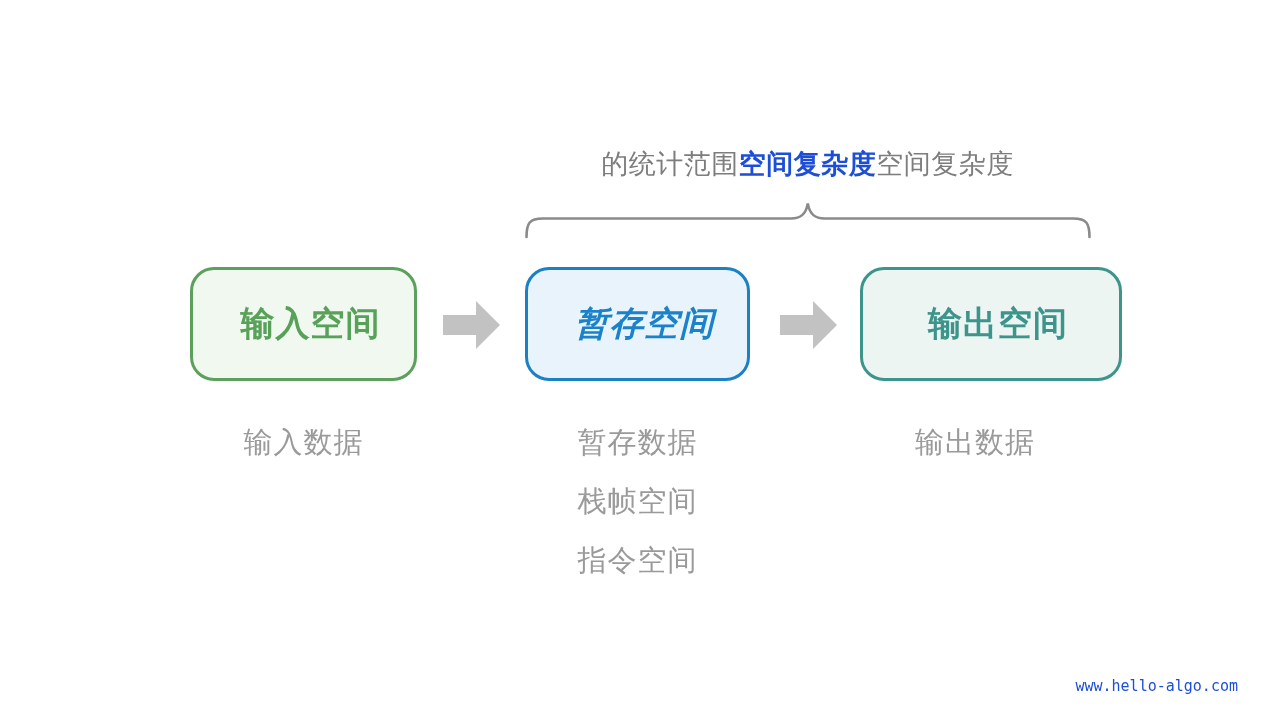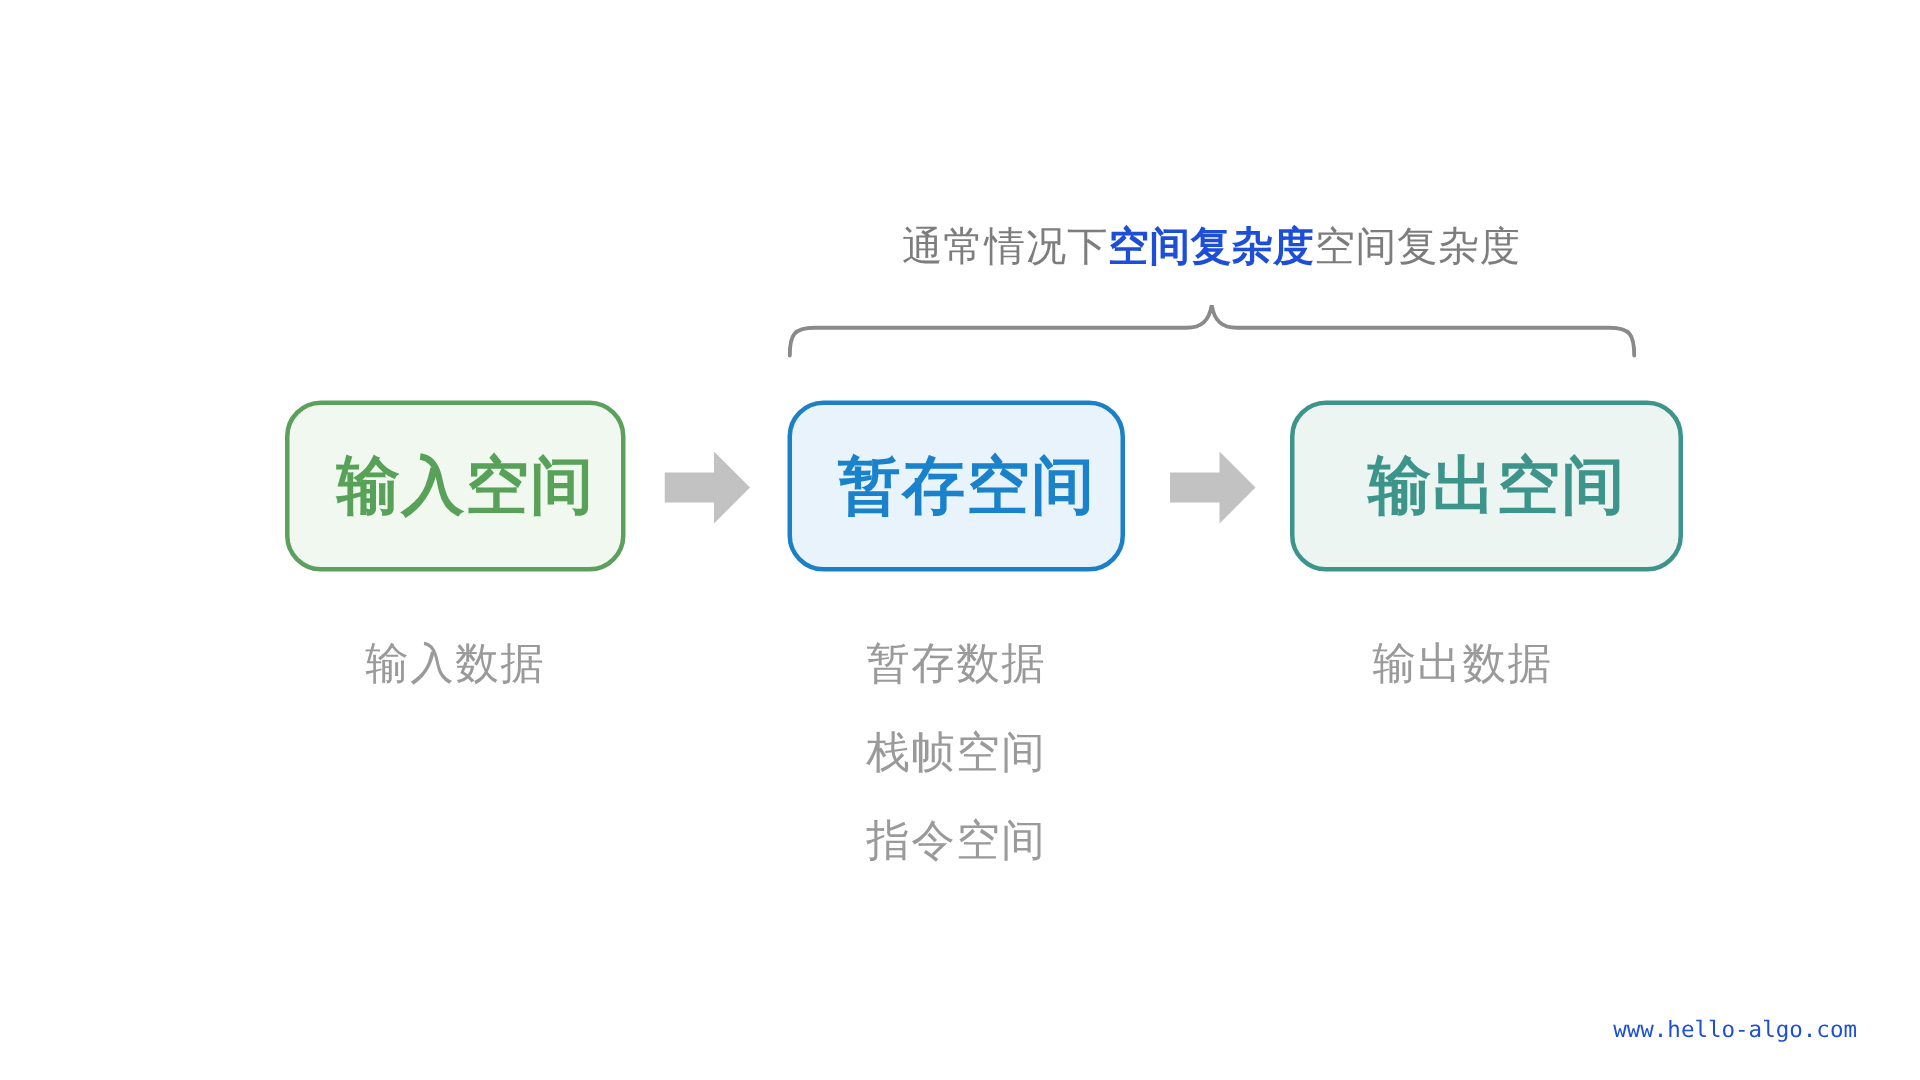--- a/index.html
+++ b/index.html
@@ -15,24 +15,24 @@
     white-space:nowrap;
   }
   .scope-title .bold{font-weight:700;color:#1d4ed8;}
   
   .brace{position:absolute;left:525px;top:200px;}
   
   .box{
     position:absolute;top:267px;height:114px;box-sizing:border-box;
     border-radius:24px;border:3px solid;
     display:flex;align-items:center;justify-content:center;
-    font-size:42px;font-weight:700;letter-spacing:1px;padding-left:14px;
+    font-size:34px;font-weight:700;letter-spacing:1px;padding-left:14px;
   }
   .box-input{left:190px;width:227px;border-color:#5ba05c;background:#f1f8ef;color:#57a158;}
-  .box-temp{left:525px;width:225px;border-color:#1c80c6;background:#e9f3fb;color:#1a82ca;}
+  .box-temp{left:525px;width:225px;border-color:#1c80c6;background:#e9f3fb;color:#1a82ca;font-style:italic;}
   .box-output{left:860px;width:262px;border-color:#3d948b;background:#ecf5f2;color:#3d948b;}
   
   .arrow{position:absolute;top:301px;}
   .arrow-1{left:443px;}
   .arrow-2{left:780px;}
   
   .note{
     position:absolute;font-size:29px;color:#9a9a9a;text-align:center;
     white-space:nowrap;letter-spacing:1px;
   }
@@ -46,21 +46,21 @@
     font-family:"DejaVu Sans Mono","Liberation Mono",monospace;
     font-size:15px;color:#1d4ed8;
   }
 </style>
 </head>
 <body>
 
 <div class="canvas">
 
   <div class="scope-title">
-    <span>通常情况下</span><span class="bold">空间复杂度</span><span>空间复杂度</span>
+    <span>的统计范围</span><span class="bold">空间复杂度</span><span>空间复杂度</span>
   </div>
 
   <svg class="brace" width="566" height="40" viewBox="0 0 566 40">
     <path d="M 1.5,37 C 1.5,23 4.5,18.5 18,18.5 L 266,18.5 C 276,18.5 281,14 282.8,3.5 C 284.6,14 289.6,18.5 299.6,18.5 L 548,18.5 C 561.5,18.5 564.5,23 564.5,37" fill="none" stroke="#8a8a8a" stroke-width="2.6" stroke-linecap="round"></path>
   </svg>
 
   <div class="box box-input">
     <span>输入空间</span>
   </div>
 

